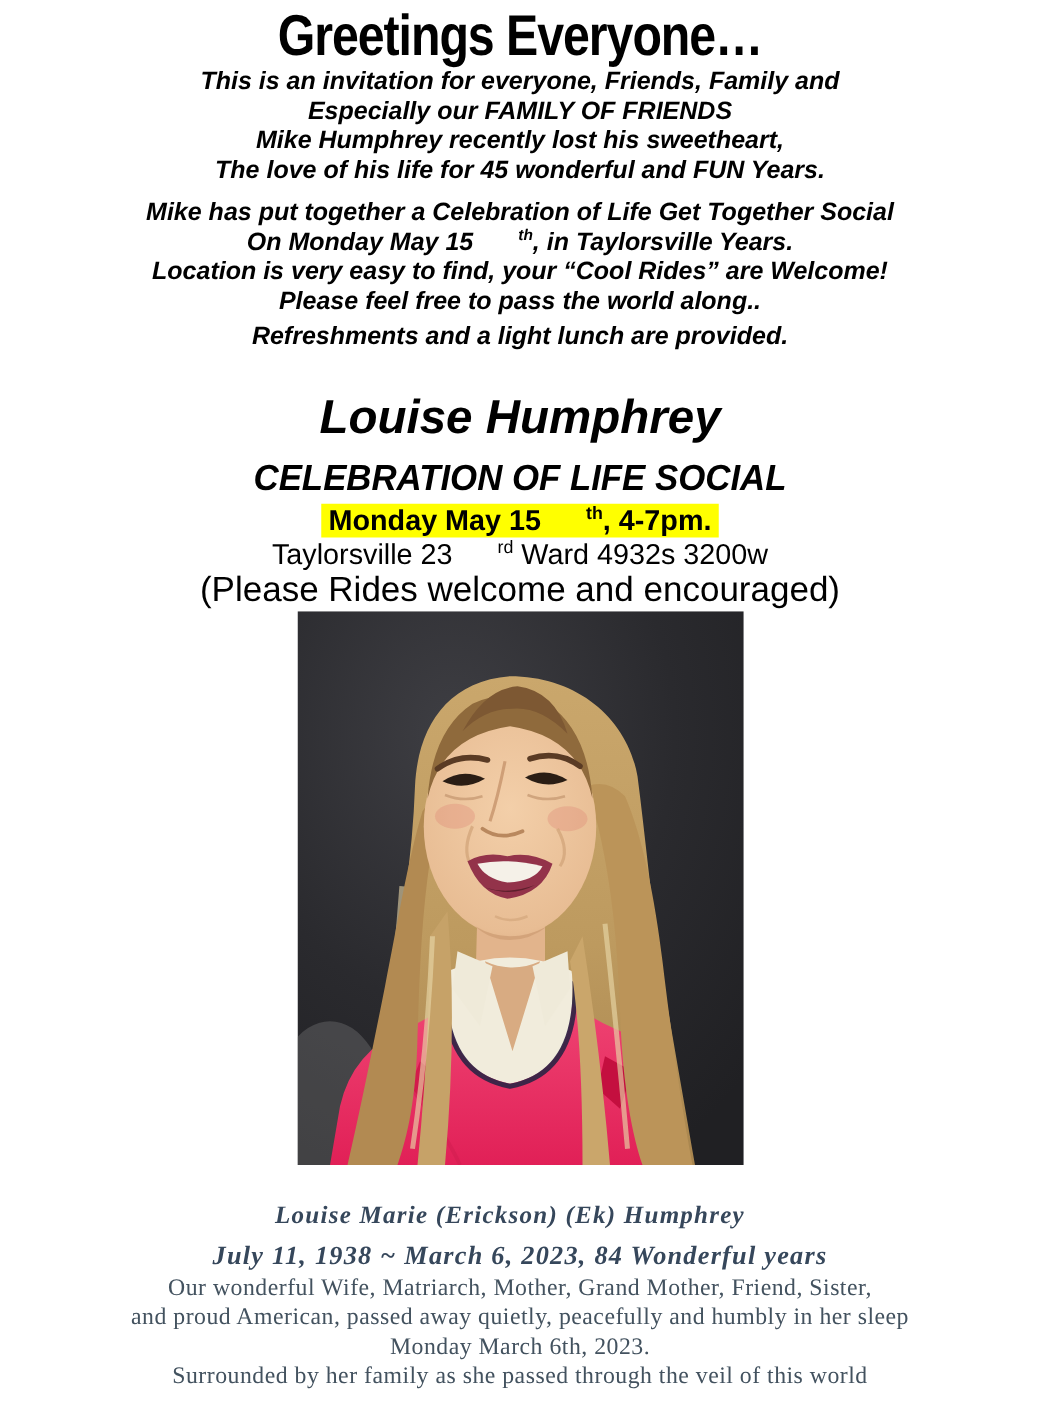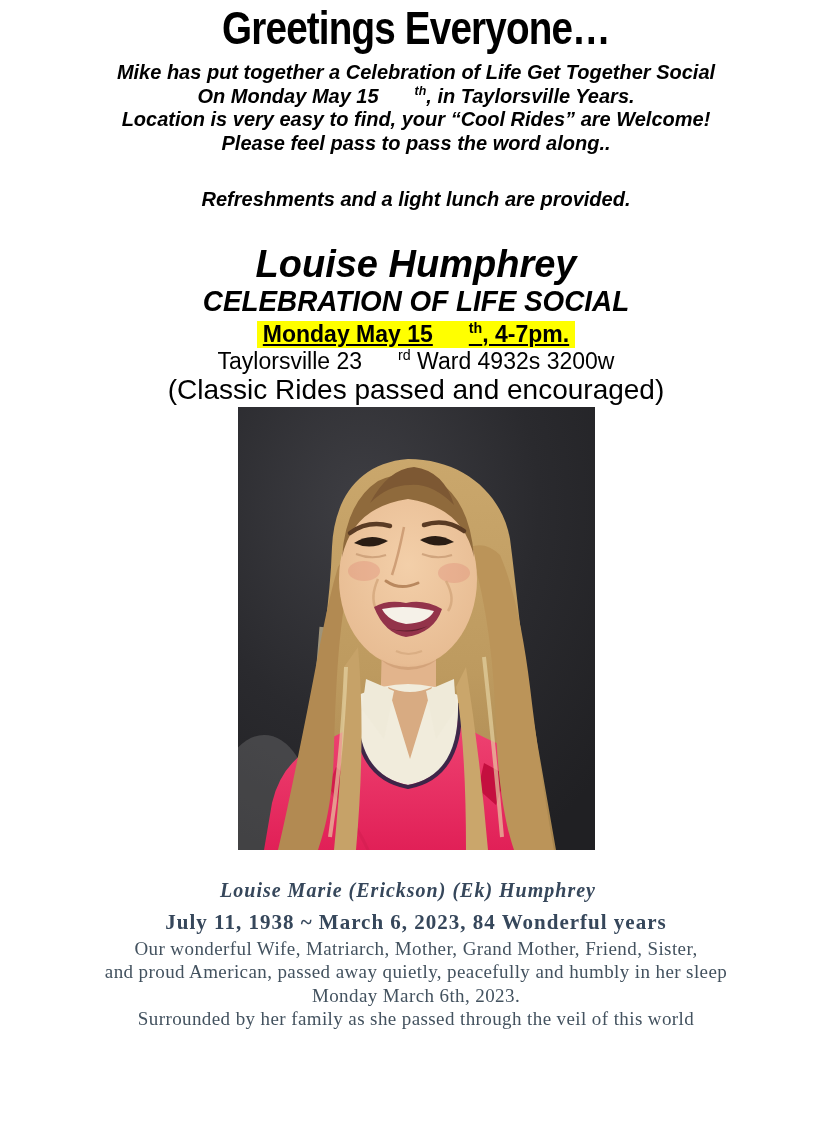--- a/index.html
+++ b/index.html
@@ -10,78 +10,84 @@
   .page{width:832px;text-align:center;}
 
   .title{
     margin:6px 0 4px 0;font-size:46px;line-height:44px;font-weight:bold;
     letter-spacing:-1px;transform:scaleX(0.84);transform-origin:50% 50%;
   }
   .intro,.event,.refresh{
     margin:0;font-size:20px;line-height:23.5px;font-weight:bold;font-style:italic;
   }
   .event{margin-top:11px;}
-  .refresh{margin-top:33px;}
+  .refresh{margin-top:5px;}
   .line{display:block;}
 
   sup.sp{font-size:62%;vertical-align:super;line-height:0;padding-left:36px;}
 
   .celeb-name{
-    margin:31px 0 0 0;font-size:38px;line-height:42px;
+    margin:31px 0 12px 0;font-size:38px;line-height:42px;
     font-weight:bold;font-style:italic;letter-spacing:0px;
   }
   .celeb-sub{
     margin:0;font-size:29px;line-height:33px;font-style:italic;font-weight:600;
     letter-spacing:0px;transform:scaleX(0.96);transform-origin:50% 50%;
   }
   .date-row{margin:3px 0 0 0;font-size:23px;line-height:27px;font-weight:bold;}
-  .date-hl{display:inline-block;background:#ffff00;padding:0 6px;text-decoration:underline;}
+  .date-hl{display:inline-block;background:#ffff00;padding:0 6px;}
   .loc-row{margin:0;font-size:23px;line-height:26px;font-weight:normal;}
   .note-row{margin:0;font-size:28px;line-height:31px;font-weight:normal;}
 
   .photo-wrap{margin:2px auto 0 auto;width:357px;height:443px;line-height:0;}
 
   .memorial{font-family:"Liberation Serif","DejaVu Serif",serif;color:#3d4e61;}
   .mem-name{
     margin:27px 16px 0 0;font-size:20px;line-height:26px;
     font-weight:bold;font-style:italic;letter-spacing:1px;color:#36475b;
   }
   .mem-dates{
     margin:4px 0 0 0;font-size:21px;line-height:30px;
-    font-weight:bold;letter-spacing:1px;color:#36475b;
+    font-weight:bold;font-style:italic;letter-spacing:1px;color:#36475b;
   }
   .mem-body{margin:0;font-size:19px;line-height:23.5px;letter-spacing:0.4px;color:#43525f;}
 </style>
 </head>
 <body>
 
 <div class="page">
 
   <h1 class="title">Greetings Everyone…</h1>
 
+  <p class="intro">
+    <span class="line">This is an invitation for everyone, Friends, Family and</span>
+    <span class="line">Especially our FAMILY OF FRIENDS</span>
+    <span class="line">Mike Humphrey recently lost his sweetheart,</span>
+    <span class="line">The love of his life for 45 wonderful and FUN Years.</span>
+  </p>
 
   <p class="event">
     <span class="line">Mike has put together a Celebration of Life Get Together Social</span>
     <span class="line"><span>On Monday May 15</span><sup class="sp">th</sup><span>, in Taylorsville Years.</span></span>
     <span class="line">Location is very easy to find, your “Cool Rides” are Welcome!</span>
-    <span class="line">Please feel pass to pass the word along..</span>
+    <span class="line">Please feel free to pass the world along..</span>
   </p>
 
   <p class="refresh">Refreshments and a light lunch are provided.</p>
 
   <h2 class="celeb-name">Louise Humphrey</h2>
   <div class="celeb-sub">CELEBRATION OF LIFE SOCIAL</div>
 
   <div class="date-row">
     <span class="date-hl"><span>Monday May 15</span><sup class="sp">th</sup><span>, 4-7pm.</span></span>
   </div>
 
   <div class="loc-row"><span>Taylorsville 23</span><sup class="sp">rd</sup><span> Ward 4932s 3200w</span></div>
 
-  <div class="note-row">(Classic Rides passed and encouraged)</div>
+  <div class="note-row">(Please Rides welcome and encouraged)</div>
 
   <div class="photo-wrap">
     <svg width="357" height="443" viewBox="0 0 357 443" xmlns="http://www.w3.org/2000/svg">
       <defs>
         <radialGradient id="bgG" cx="35%" cy="22%" r="90%">
           <stop offset="0%" stop-color="#3e3e43"></stop>
           <stop offset="55%" stop-color="#2a2a2e"></stop>
           <stop offset="100%" stop-color="#202023"></stop>
         </radialGradient>
         <linearGradient id="hairG" x1="0" y1="0" x2="0" y2="1">

